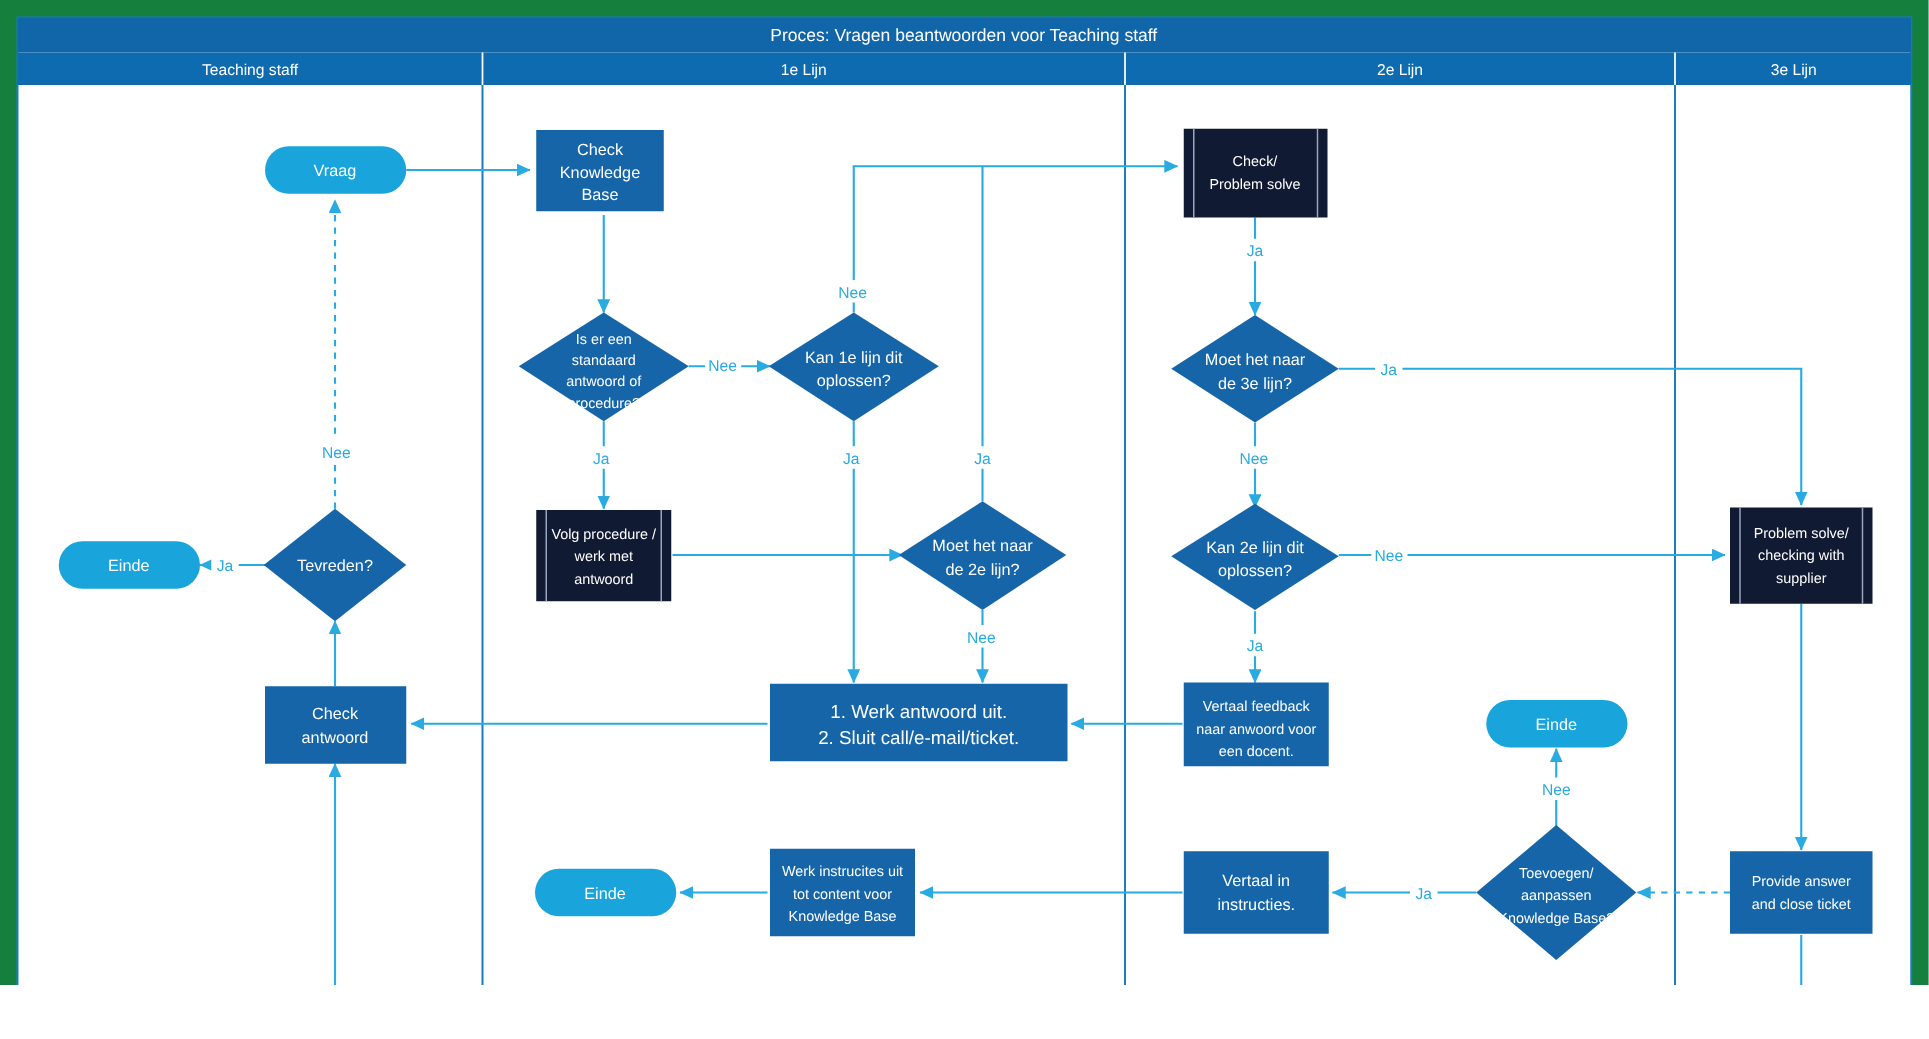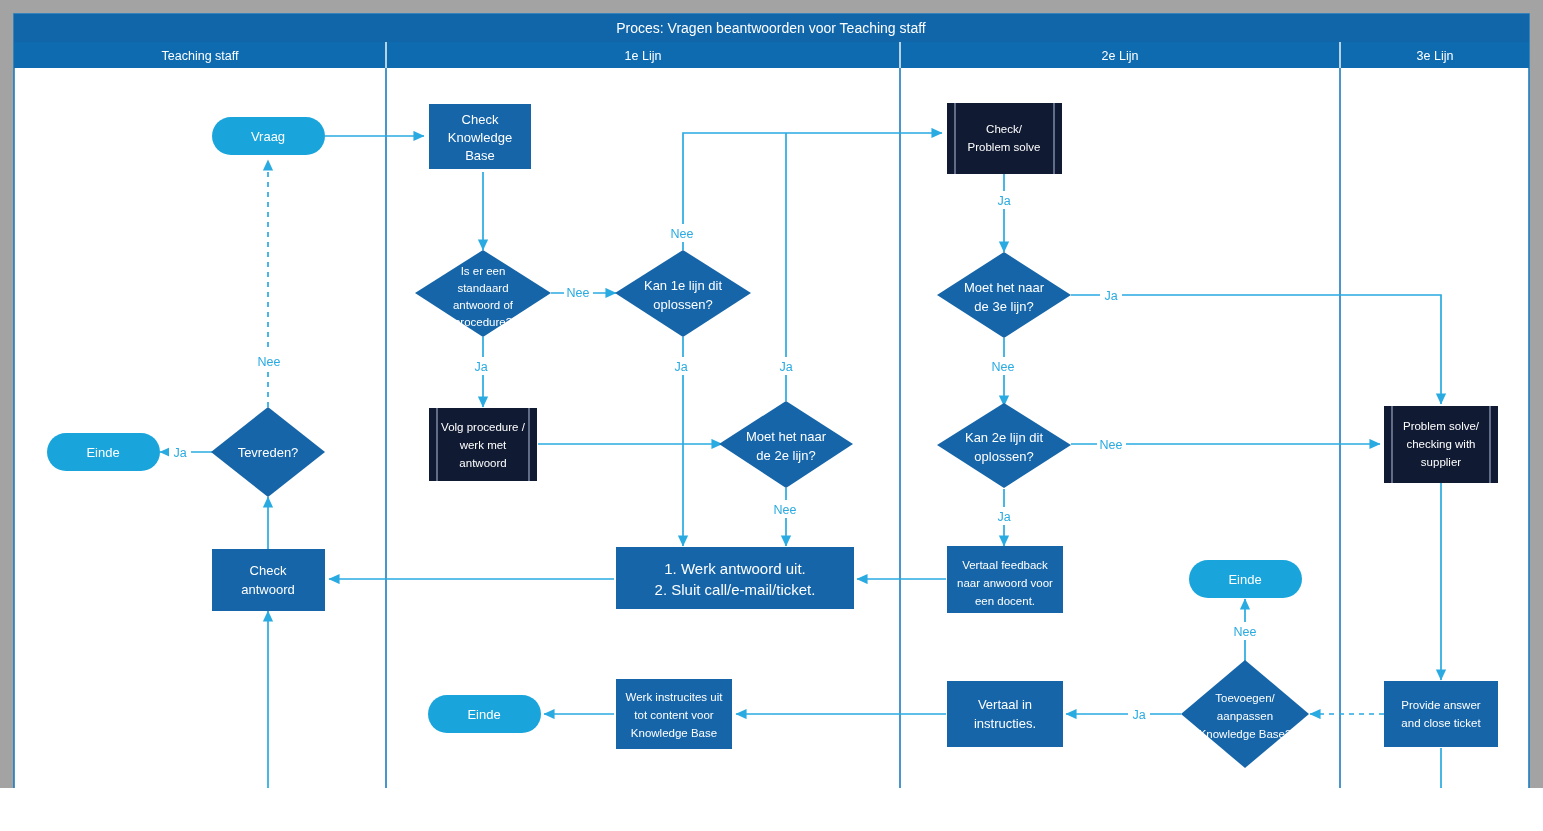--- a/index.html
+++ b/index.html
@@ -1,17 +1,17 @@
 <!DOCTYPE html>
 <html><head>
 <meta charset="utf-8">
 <style>
   html,body{margin:0;padding:0;background:#ffffff;}
   body{font-family:"Liberation Sans", sans-serif;}
-  #canvas{position:relative;width:1543px;height:788px;overflow:hidden;background:#a3a3a3;}
+  #canvas{position:relative;width:1543px;height:788px;overflow:hidden;background:#15803d;}
   svg#flow{position:absolute;left:0;top:0;width:1543px;height:831px;}
   .lane-title,.proc-title{fill:#ffffff;font-family:"Liberation Sans",sans-serif;}
   .shape-label{fill:#ffffff;font-family:"Liberation Sans",sans-serif;font-size:13px;}
   .shape-label.small{font-size:11.5px;}
   .shape-label.big{font-size:15px;}
   .edge-label{fill:#29ABE2;font-family:"Liberation Sans",sans-serif;font-size:12.5px;}
   text{ -webkit-user-select:none; user-select:none; }
 </style>
 </head>
 <body>

